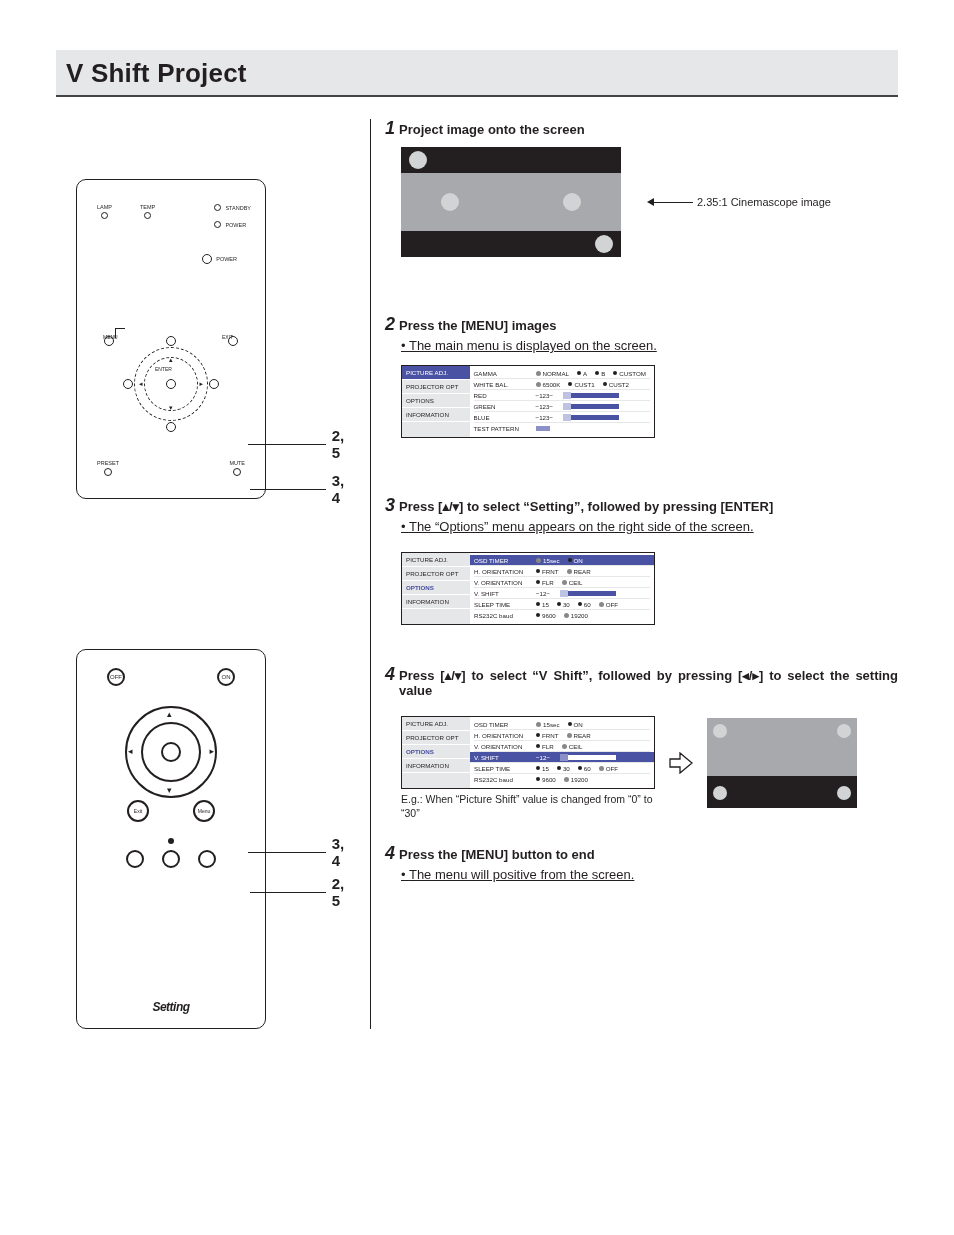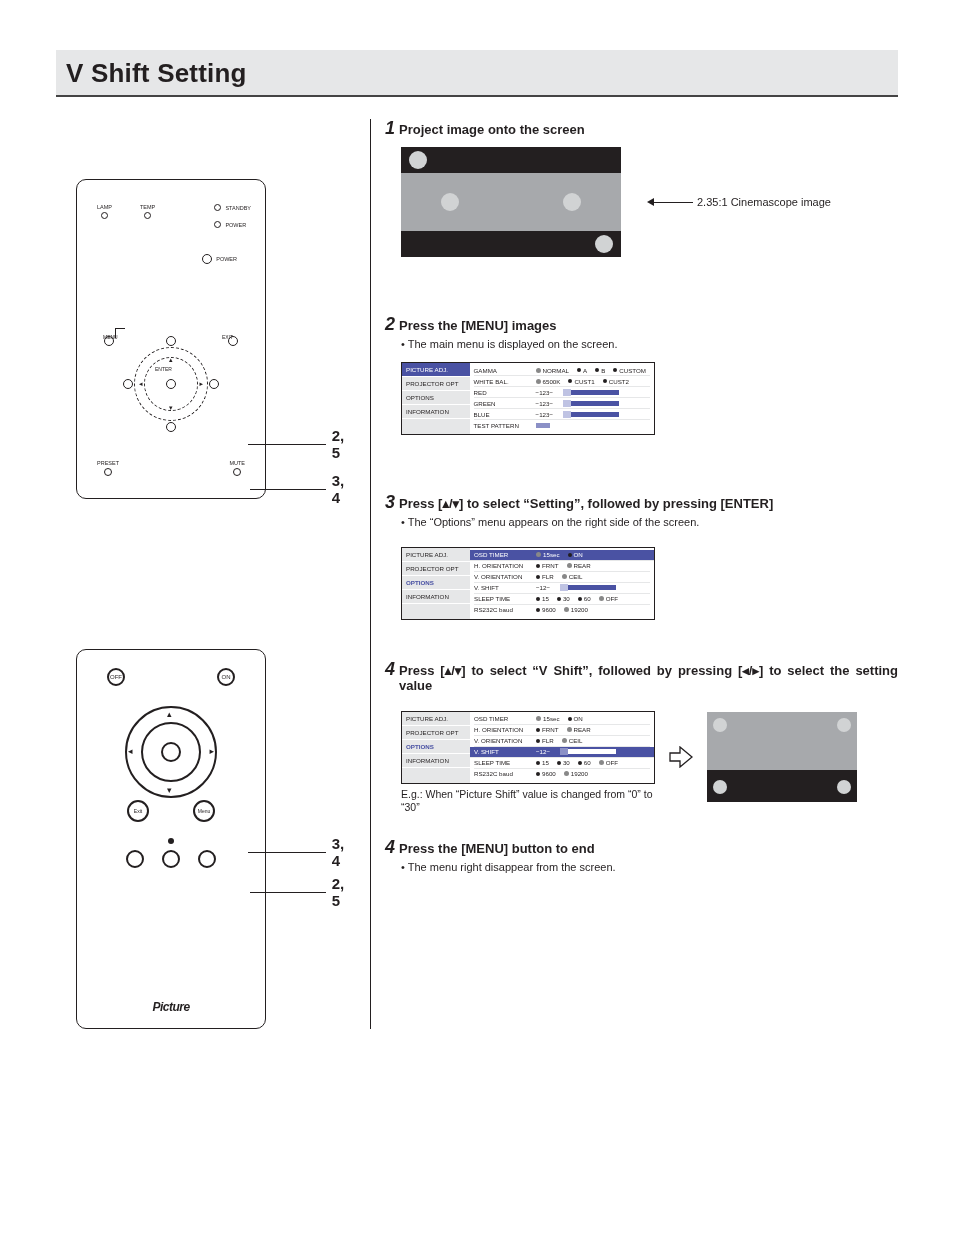--- a/index.html
+++ b/index.html
@@ -30,21 +30,21 @@
   .divider { width: 1px; background: #231f20; margin: 0 14px; }
   .right-col { flex: 1; }
 
   
   .step { margin-top: 0; }
   .step + .step { margin-top: 58px; }
   .step-h { font-size: 13px; font-weight: 700; display: flex; align-items: flex-start; gap: 4px; }
   .step-h .num { font-size: 18px; font-weight: 700; line-height: 1; font-style: italic; }
   .step-h .txt { padding-top: 3px; }
   .step-body { padding-left: 16px; margin-top: 4px; }
-  .bullet { font-size: 11px; line-height: 1.4; padding-left: 8px; text-indent: -8px; }
+  .bullet { font-size: 13px; line-height: 1.4; padding-left: 8px; text-indent: -8px; text-decoration: underline; }
   .bullet::before { content: "• "; }
 
   
   .panel-box, .remote-box {
     border: 1px solid #231f20;
     border-radius: 10px;
     width: 190px;
     margin-left: 20px;
     padding: 24px 14px 22px 14px;
     position: relative;
@@ -146,21 +146,21 @@
   .pagenum{text-align:center;margin-top:30px;font-size:12px;margin-left:-40px;}
 
   .step4 .step-h .txt,
   .step3 .step-h .txt { text-align: justify; }
 </style>
 </head>
 <body>
 
 <div class="page">
   <div class="title-bar">
-    <h1>V Shift Setting</h1>
+    <h1>V Shift Project</h1>
   </div>
 
 
   <div class="cols">
     <div class="left-col" style="position:relative;">
 
       <div class="callout c25a">
           <div class="line"></div>
           <span>2, 5</span>
         </div>
@@ -261,21 +261,21 @@
           <div class="rb-side menu">
               <span>Menu</span>
             </div>
         </div>
         <div class="rb-dot"></div>
         <div class="rb-row3">
             <div class="c"></div>
             <div class="c"></div>
             <div class="c"></div>
           </div>
-        <div class="rb-logo">Picture</div>
+        <div class="rb-logo">Setting</div>
       </div>
 
     </div>
 
     <div class="divider"></div>
 
     <div class="right-col">
 
       <div class="step">
         <div class="step-h">
@@ -558,20 +558,20 @@
           </div>
         </div>
       </div>
 
       <div class="step" style="margin-top:24px;">
         <div class="step-h">
             <span class="num">4</span>
             <span class="txt">Press the [MENU] button to end</span>
           </div>
         <div class="step-body">
-          <p class="bullet">The menu right disappear from the screen.</p>
+          <p class="bullet">The menu will positive from the screen.</p>
         </div>
       </div>
 
     </div>
   </div>
 
 </div>
 
 </body></html>

